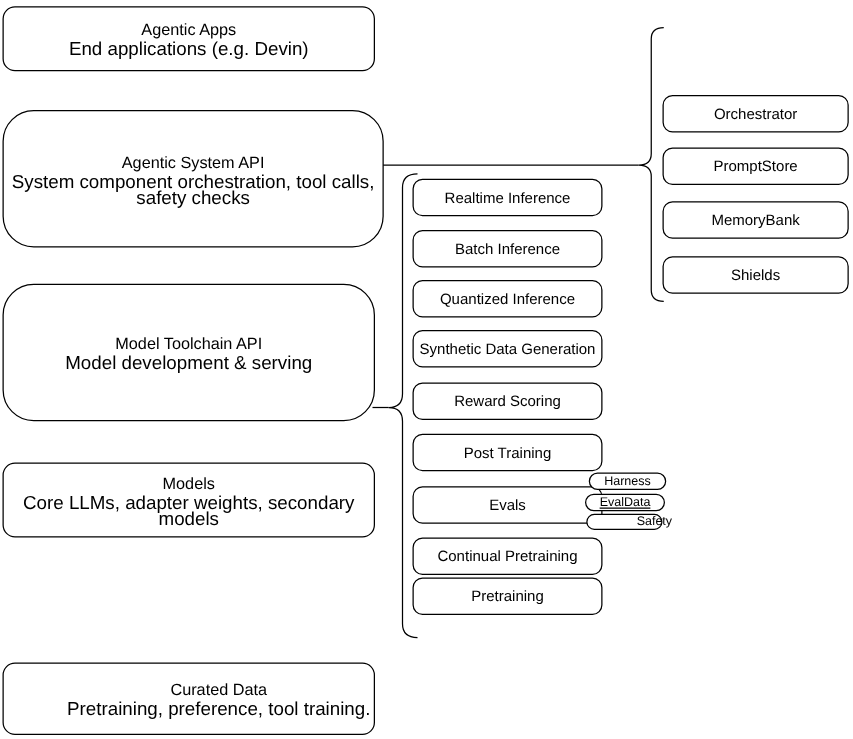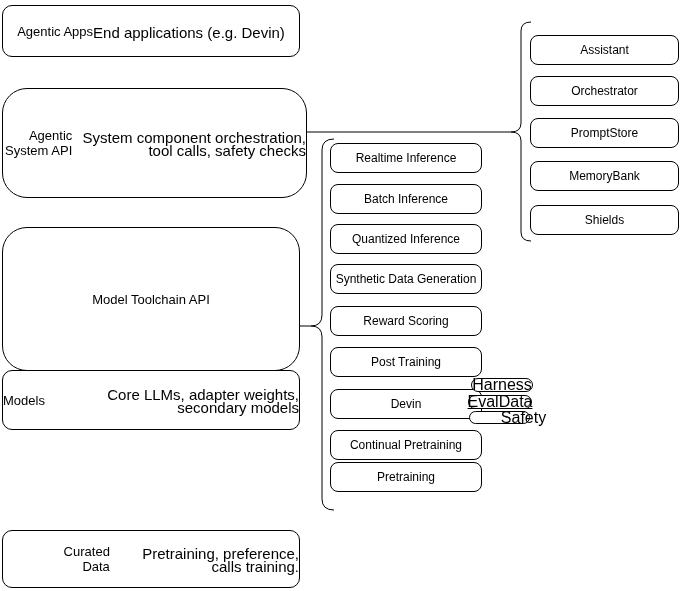--- a/index.html
+++ b/index.html
@@ -2,36 +2,36 @@
 <html><head>
 <meta charset="utf-8">
 <style>
   html,body{margin:0;padding:0;background:#ffffff;}
   #canvas{
     position:relative;width:682px;height:591px;background:#ffffff;overflow:hidden;
     font-family:"Liberation Sans",sans-serif;color:#000;
   }
   .node{
     position:absolute;box-sizing:border-box;background:#fff;border:1px solid #000;
-    display:flex;flex-direction:row;align-items:center;justify-content:center;
-    text-align:right;
+    display:flex;flex-direction:column;align-items:center;justify-content:center;
+    text-align:center;
   }
   .node-title{font-size:13px;line-height:15px;}
   .node-subtitle{font-size:15px;line-height:13px;margin-top:2px;}
   .service,.component{
     position:absolute;box-sizing:border-box;background:#fff;border:1px solid #000;
     border-radius:8px;display:flex;align-items:center;justify-content:center;
     font-size:12px;text-align:center;
   }
   .service{left:330px;width:152px;height:30px;}
   .component{left:530px;width:149px;height:30px;}
   .pill{
     position:absolute;box-sizing:border-box;background:#fff;border:1px solid #000;
     border-radius:999px;display:flex;align-items:center;justify-content:center;
-    font-size:16px;z-index:5;
+    font-size:10px;z-index:5;
   }
   #edges{position:absolute;left:0;top:0;width:682px;height:591px;pointer-events:none;}
 </style>
 </head>
 <body>
 
 <div id="canvas">
 
   <svg id="edges" viewBox="0 0 682 591">
     <path d="M 304 132 L 511 132" fill="none" stroke="#000" stroke-width="1"></path>
@@ -43,33 +43,34 @@
   <div class="node" style="left:2px;top:5px;width:298px;height:52px;border-radius:10px;">
     <div class="node-title">Agentic Apps</div>
     <div class="node-subtitle">End applications (e.g. Devin)</div>
   </div>
 
   <div class="node" style="left:2px;top:88px;width:305px;height:110px;border-radius:25px;">
     <div class="node-title">Agentic System API</div>
     <div class="node-subtitle">System component orchestration, tool calls, safety checks</div>
   </div>
 
-  <div class="node" style="left:2px;top:227px;width:298px;height:144px;border-radius:25px;">
+  <div class="node" style="left:2px;top:227px;width:298px;height:110px;border-radius:25px;">
     <div class="node-title">Model Toolchain API</div>
+    <div class="node-subtitle">Model development &amp; serving</div>
   </div>
 
   <div class="node" style="left:2px;top:370px;width:298px;height:60px;border-radius:10px;">
     <div class="node-title">Models</div>
     <div class="node-subtitle">Core LLMs, adapter weights, secondary models</div>
   </div>
 
 
   <div class="node" style="left:2px;top:530px;width:298px;height:58px;border-radius:10px;padding-left:48px;">
     <div class="node-title">Curated Data</div>
-    <div class="node-subtitle">Pretraining, preference, calls training.</div>
+    <div class="node-subtitle">Pretraining, preference, tool training.</div>
   </div>
 
   <div class="service" style="top:143px;">
     <span>Realtime Inference</span>
   </div>
   <div class="service" style="top:184px;">
     <span>Batch Inference</span>
   </div>
   <div class="service" style="top:224px;">
     <span>Quantized Inference</span>
@@ -77,42 +78,39 @@
   <div class="service" style="top:306px;">
     <span>Reward Scoring</span>
   </div>
   <div class="service" style="top:264px;">
     <span>Synthetic Data Generation</span>
   </div>
   <div class="service" style="top:347px;">
     <span>Post Training</span>
   </div>
   <div class="service" style="top:389px;">
-    <span>Devin</span>
+    <span>Evals</span>
   </div>
   <div class="service" style="top:430px;">
     <span>Continual Pretraining</span>
   </div>
   <div class="service" style="top:462px;">
     <span>Pretraining</span>
   </div>
 
   <div class="pill" style="left:471px;top:378px;width:62px;height:14px;">
     <span>Harness</span>
   </div>
   <div class="pill" style="left:468px;top:395px;width:64px;height:14px;text-decoration:underline;">
     <span>EvalData</span>
   </div>
   <div class="pill" style="left:469px;top:411px;width:61px;height:13px;padding-left:48px;">
     <span>Safety</span>
   </div>
 
-  <div class="component" style="top:35px;">
-    <span>Assistant</span>
-  </div>
   <div class="component" style="top:76px;">
     <span>Orchestrator</span>
   </div>
   <div class="component" style="top:118px;">
     <span>PromptStore</span>
   </div>
   <div class="component" style="top:161px;">
     <span>MemoryBank</span>
   </div>
   <div class="component" style="top:205px;">

